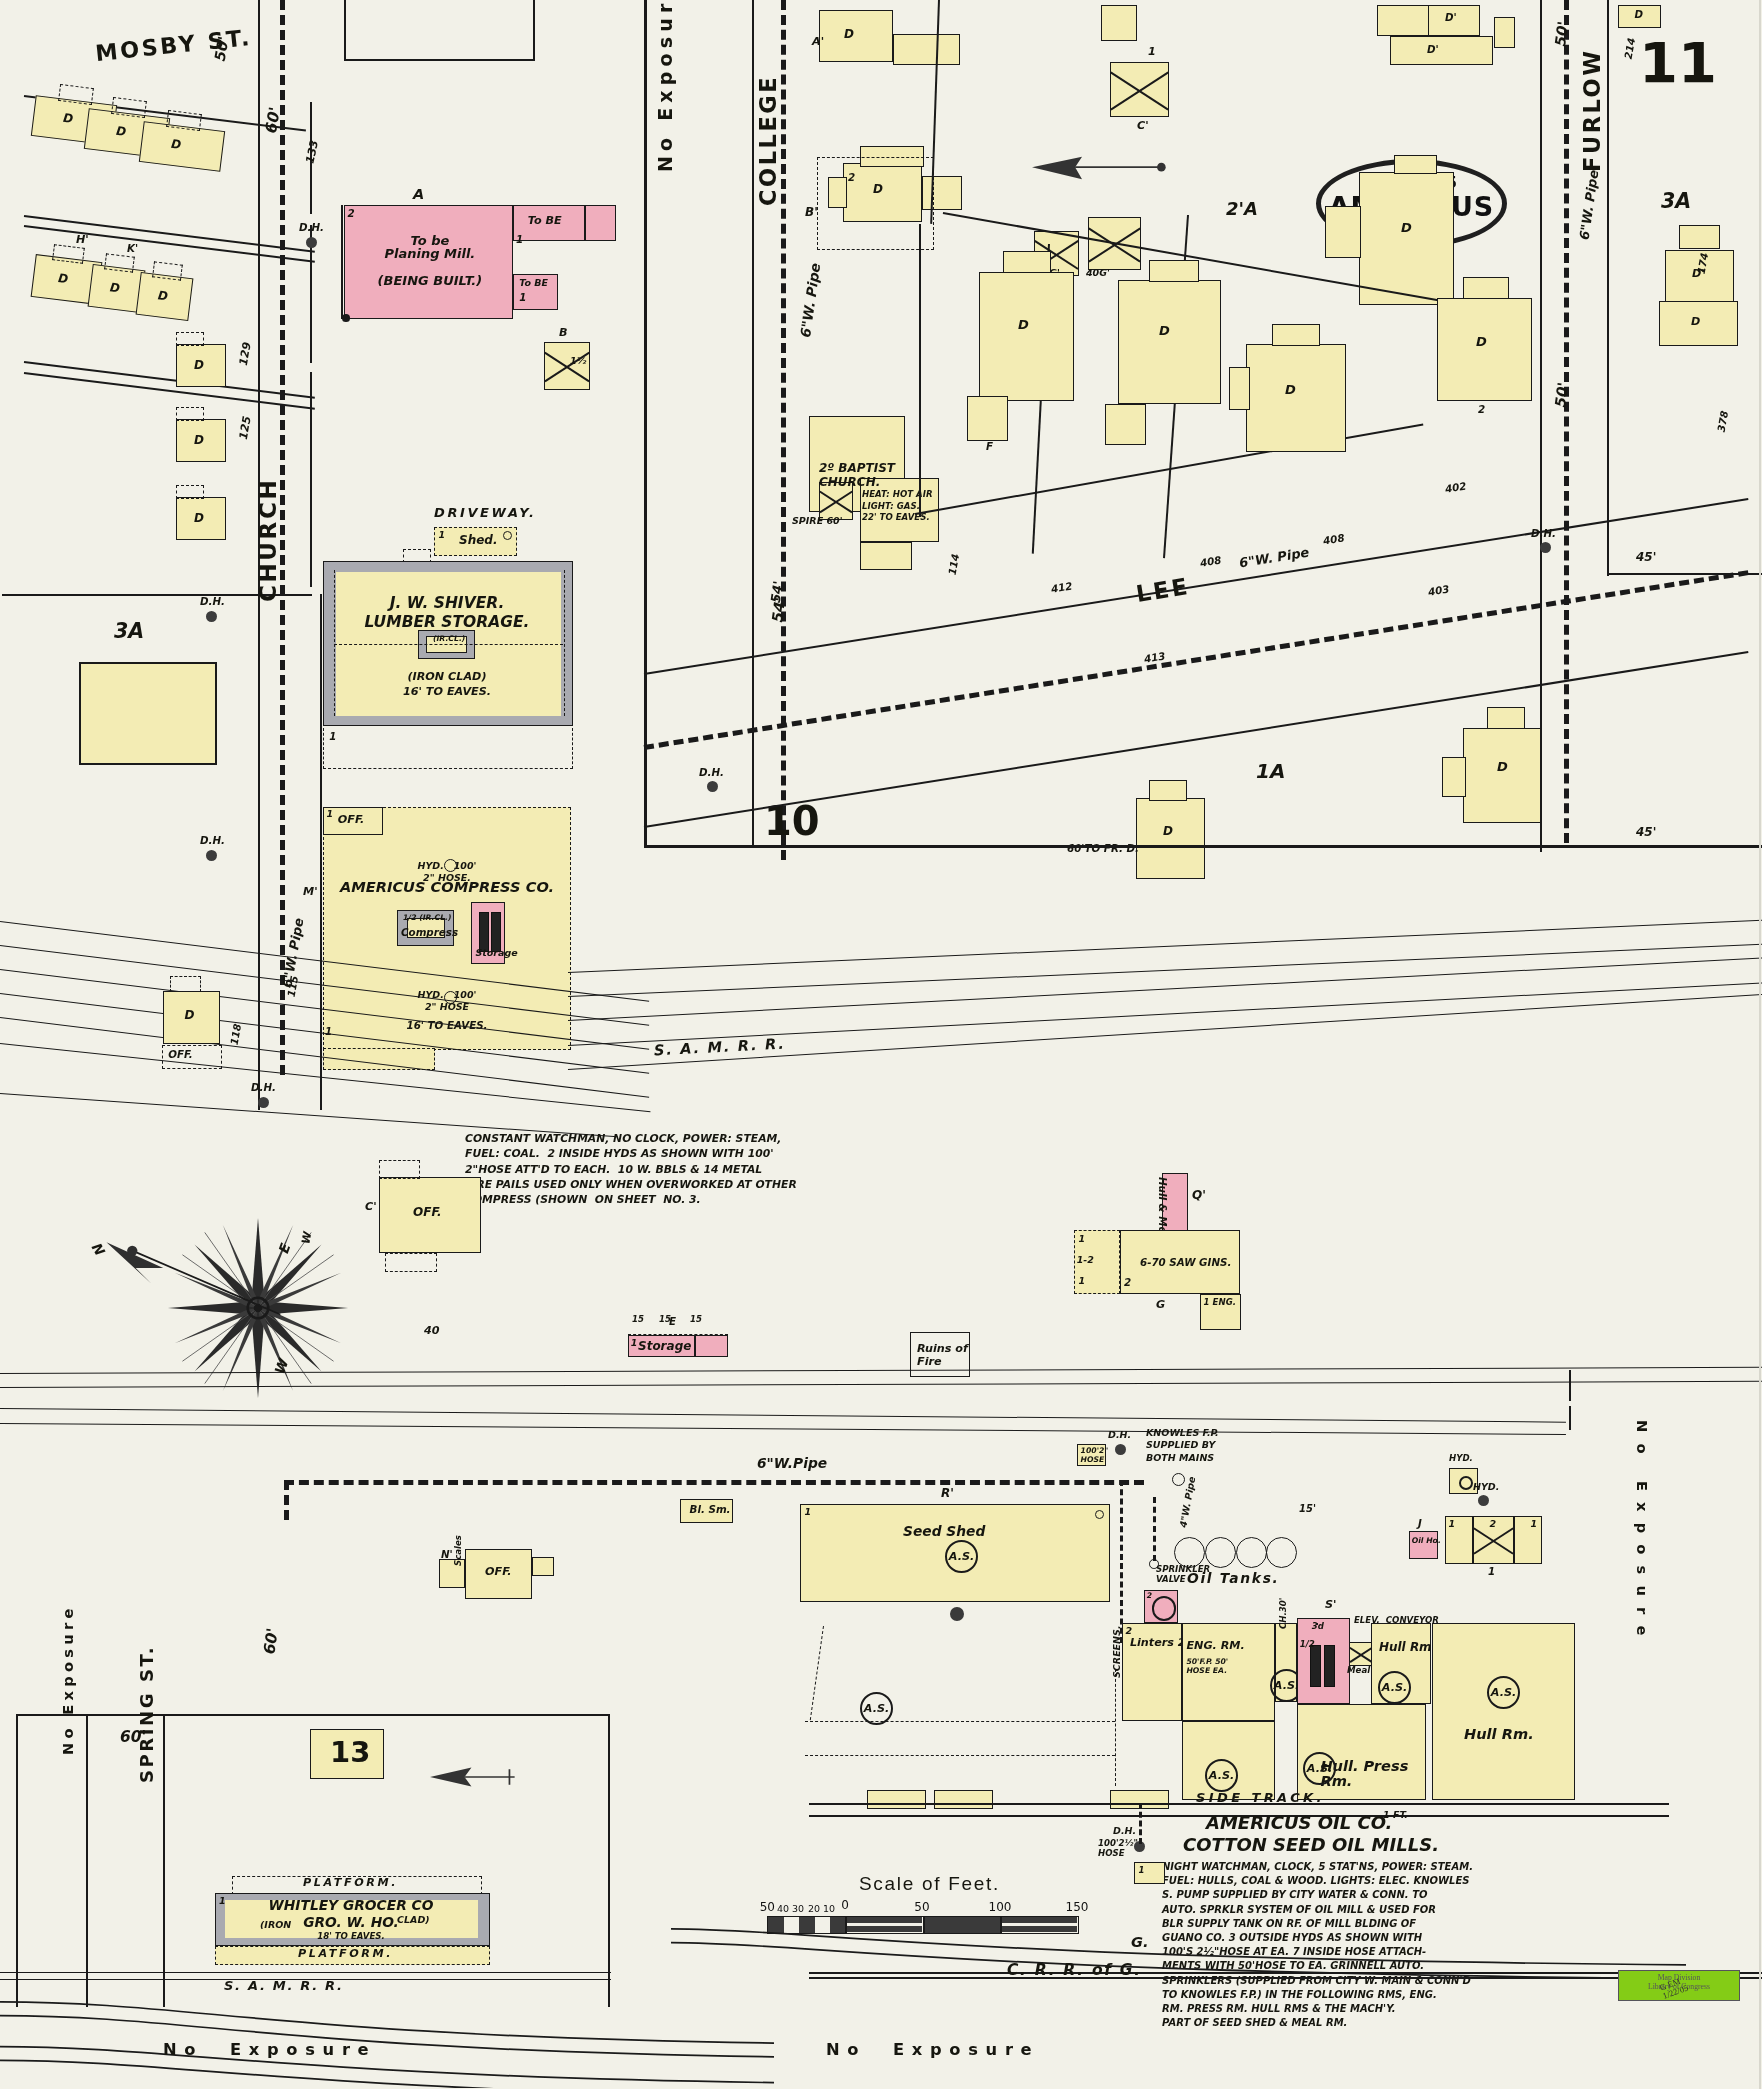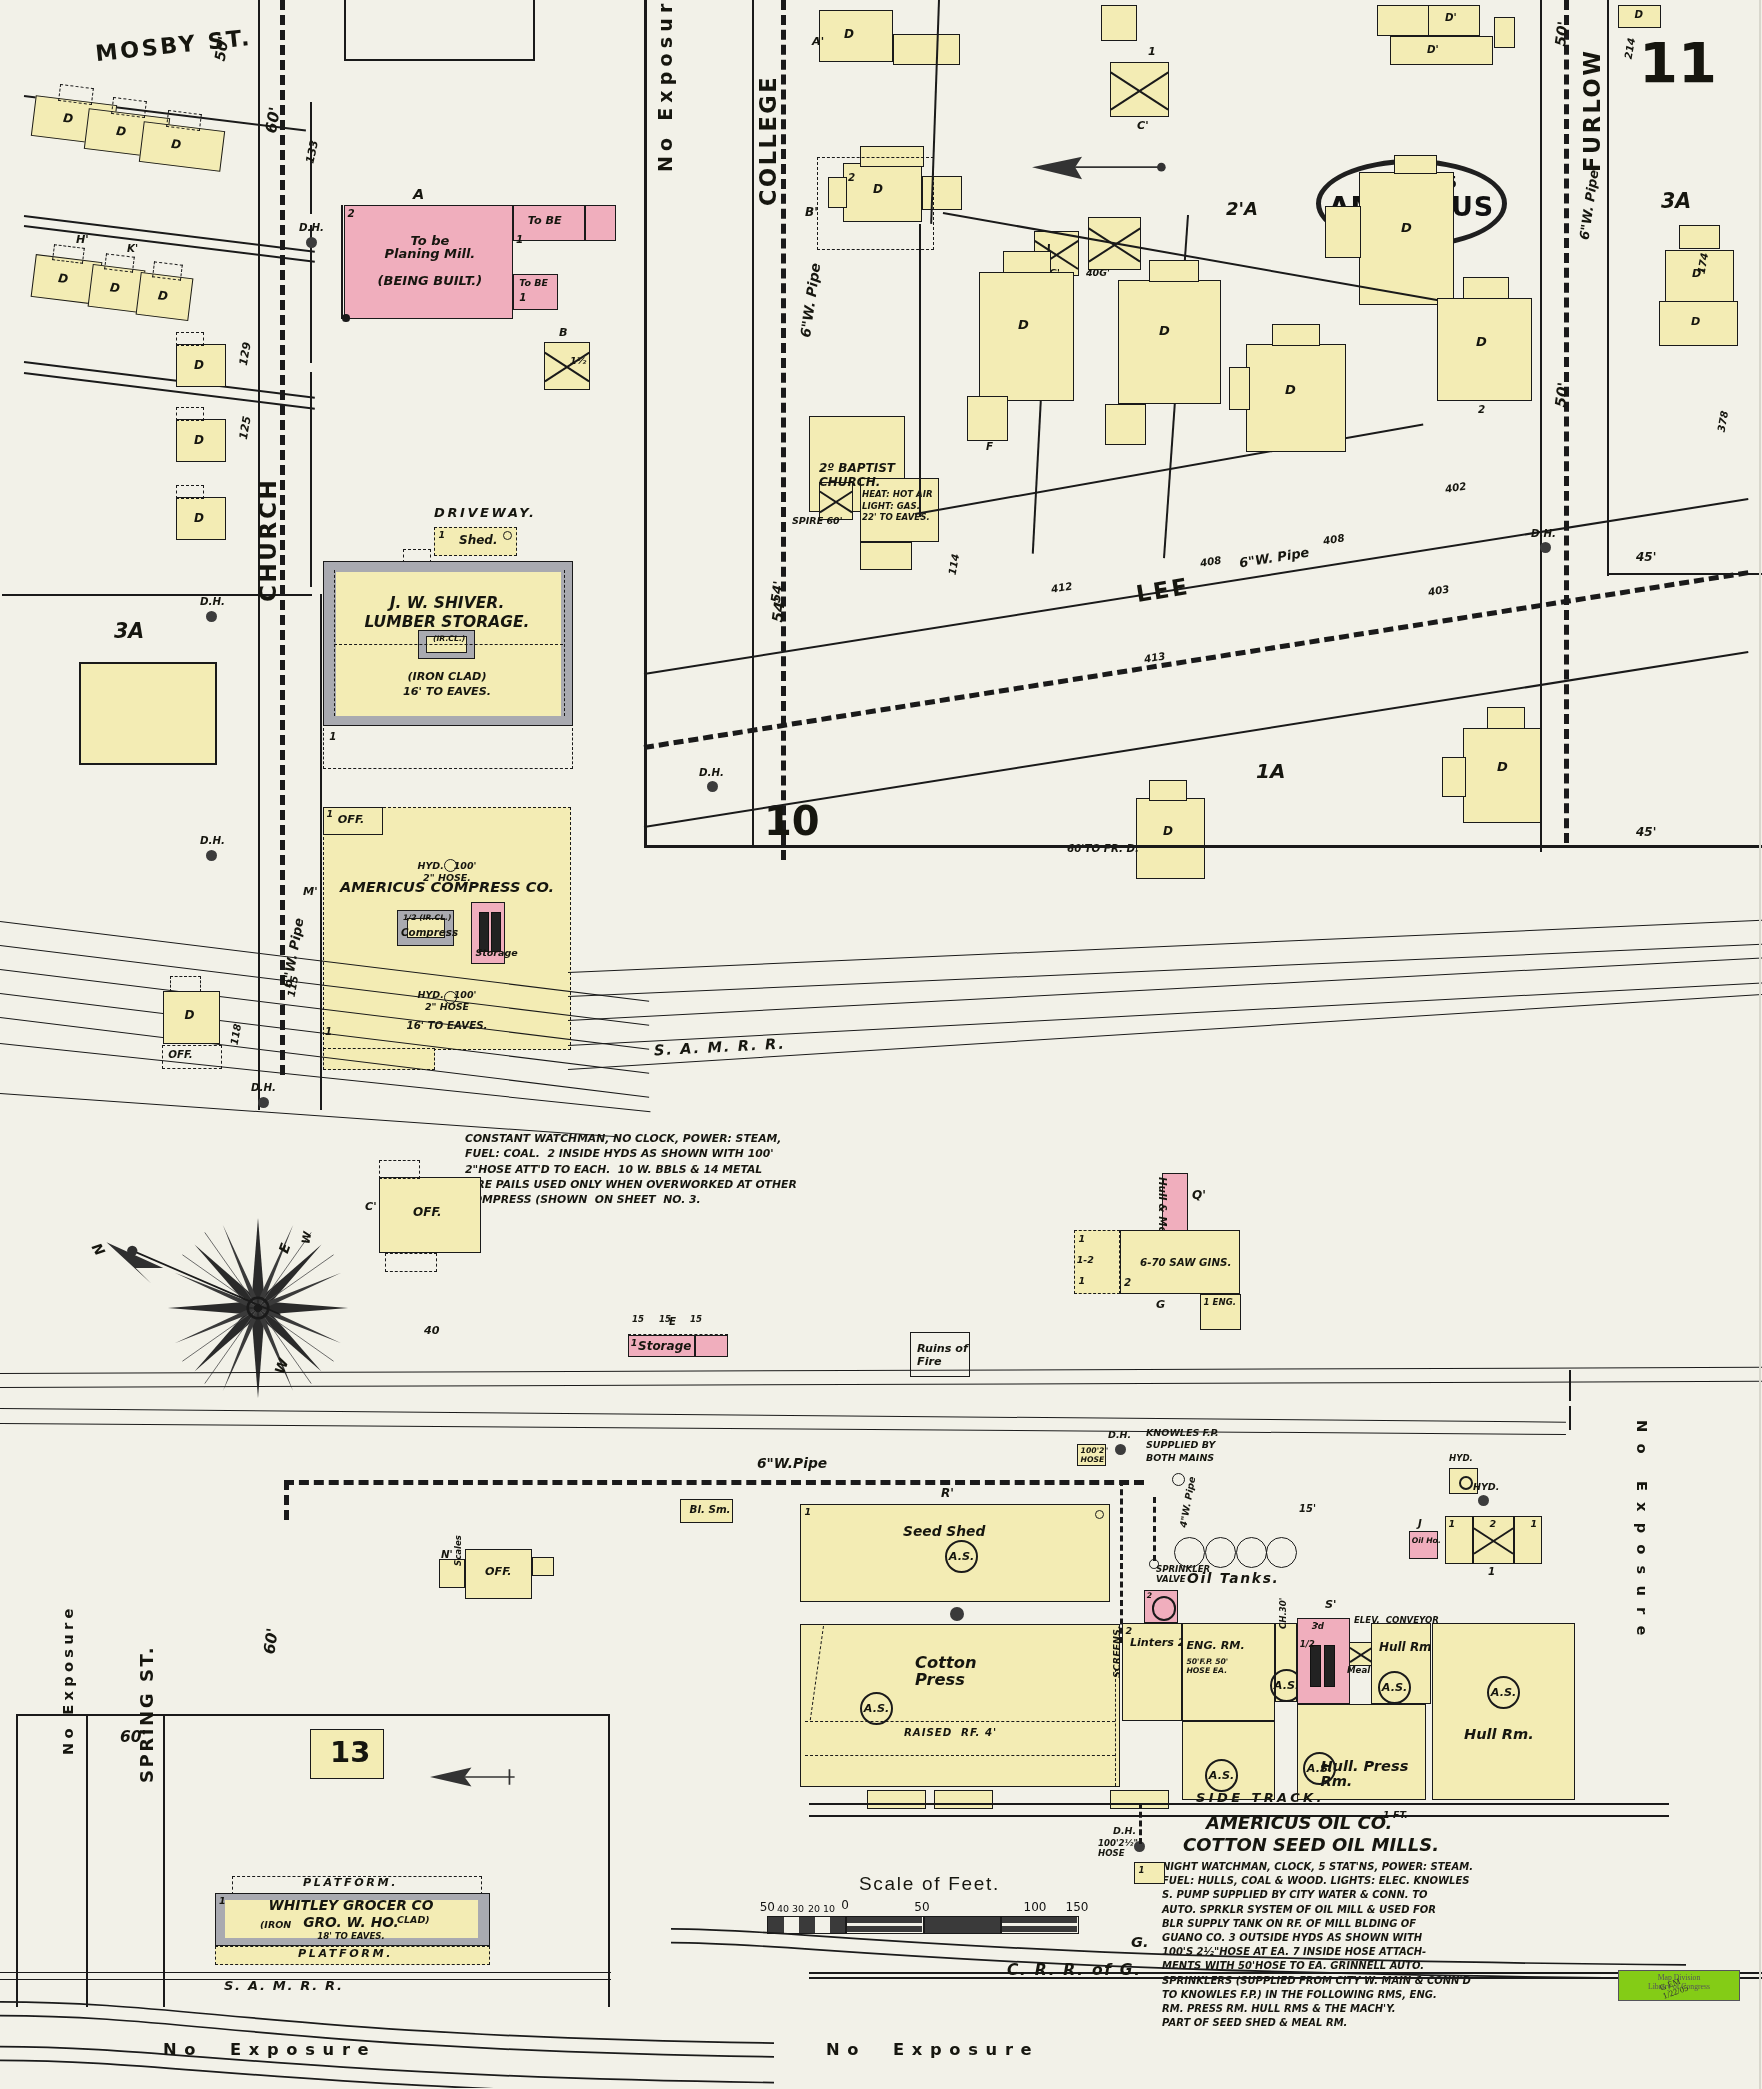--- a/index.html
+++ b/index.html
@@ -600,26 +600,20 @@
     <div class="xmark"></div>
     <div class="lbl hand tiny" style="left:15.5px;top:1.7px;font-size:9.5px;">2</div>
   </div>
   <div class="bld yel" style="left:1514px;top:1516px;width:27.5px;height:48px;">
     <div class="lbl hand tiny" style="left:15.5px;top:1.7px;font-size:9.5px;">1</div>
   </div>
   <div class="lbl hand tiny" style="left:1488px;top:1566px;font-size:10.3px;">1</div>
   <div class="dh" style="left:1478px;top:1495px;"></div>
   <div class="lbl hand tiny" style="left:1473px;top:1482px;font-size:9.5px;">HYD.</div>
 
-  <div class="bld yel" style="left:800px;top:1624px;width:320px;height:163px;">
-    <div class="lbl hand" style="left:103px;top:6.9px;font-size:10.3px;letter-spacing:0.9px;"></div>
-    <div class="lbl hand" style="left:114px;top:29px;font-size:16.3px;">Cotton
-Press</div>
-    <div class="lbl hand" style="left:103px;top:102px;font-size:10.3px;letter-spacing:0.9px;">RAISED  RF. 4'</div>
-  </div>
   <div class="as" style="left:860px;top:1692px;">A.S.</div>
   <div class="lbl hand" style="left:781px;top:1721px;font-size:12px;"></div>
   <div class="dashline" style="left:805px;top:1721px;width:310px;"></div>
   <div class="dashline" style="left:805px;top:1755px;width:310px;"></div>
   <div style="position:absolute;left:823px;top:1626px;width:0;height:95px;border-left:1.7px dashed #1a1a1a;transform:rotate(8deg);transform-origin:top;"></div>
   <div style="position:absolute;left:1115px;top:1669px;width:0;height:117px;border-left:1.7px dashed #1a1a1a;"></div>
   <div class="lbl hand tiny" style="left:1112px;top:1678px;font-size:9.5px;transform:rotate(-90deg);transform-origin:left top;">SCREENS.</div>
   <div style="position:absolute;left:950px;top:1607px;width:13.8px;height:13.8px;border-radius:50%;background:#3a3a3a;"></div>
 
   <div class="bld pnk" style="left:1144px;top:1590px;width:34px;height:33px;">
@@ -712,21 +706,21 @@
 
   <div id="scalebar" style="left:757px;top:1876px;width:379px;height:60px;">
     <div class="lbl" style="left:102px;top:-1.7px;font-family:'Liberation Sans',sans-serif;font-size:19px;letter-spacing:1.7px;">Scale of Feet.</div>
     <div class="sb-tick" style="left:10.3px;top:24px;font-size:12px;">50</div>
     <div class="sb-tick" style="left:26px;top:27px;font-size:9.5px;">40</div>
     <div class="sb-tick" style="left:41px;top:27px;font-size:9.5px;">30</div>
     <div class="sb-tick" style="left:57px;top:27px;font-size:9.5px;">20</div>
     <div class="sb-tick" style="left:72px;top:27px;font-size:9.5px;">10</div>
     <div class="sb-tick" style="left:88px;top:22.4px;font-size:12px;">0</div>
     <div class="sb-tick" style="left:165px;top:24px;font-size:12px;">50</div>
-    <div class="sb-tick" style="left:243px;top:24px;font-size:12px;margin-left:35px;">100</div>
+    <div class="sb-tick" style="left:243px;top:24px;font-size:12px;">100</div>
     <div class="sb-tick" style="left:320px;top:24px;font-size:12px;">150</div>
     <div class="sb-bar" style="left:10.3px;top:40px;width:310px;">
       <div class="sb-fill" style="left:0px;width:15.5px;"></div>
       <div class="sb-fill" style="left:31px;width:15.5px;"></div>
       <div class="sb-fill" style="left:62px;width:15.5px;"></div>
       <div class="sb-fill" style="left:77px;width:77px;top:0;height:40%;"></div>
       <div class="sb-fill" style="left:77px;width:77px;top:60%;height:40%;"></div>
       <div class="sb-fill" style="left:155px;width:77px;"></div>
       <div class="sb-fill" style="left:232px;width:77px;top:0;height:40%;"></div>
       <div class="sb-fill" style="left:232px;width:77px;top:60%;height:40%;"></div>

